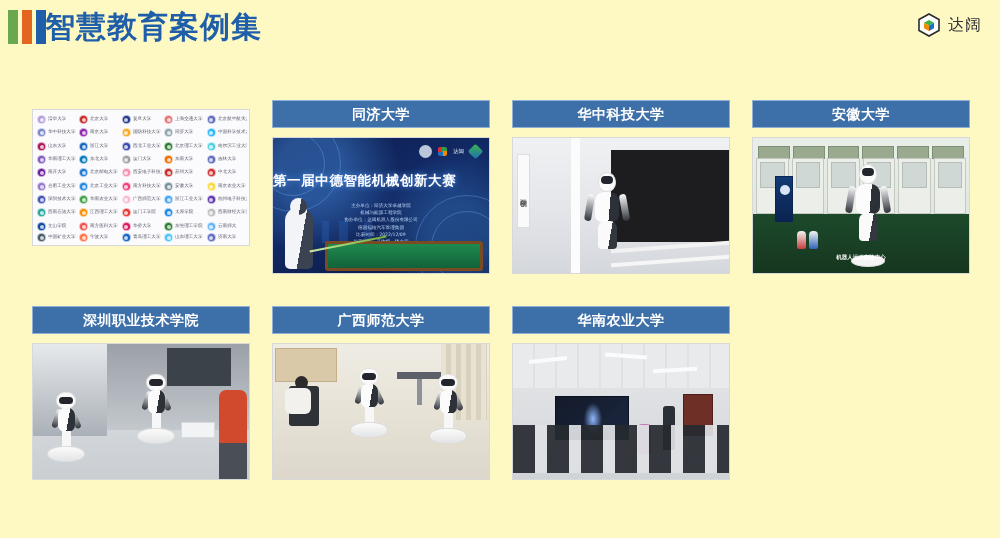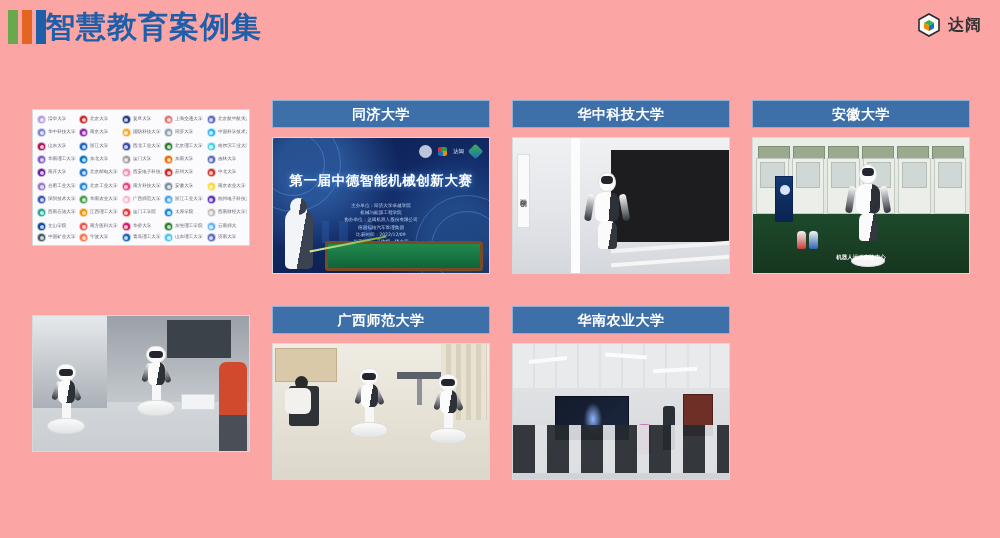--- a/index.html
+++ b/index.html
@@ -2,38 +2,38 @@
 <html><head>
 <meta charset="utf-8">
 <style>
   * { box-sizing: border-box; margin: 0; padding: 0; }
   html, body {
     width: 1000px; height: 538px;
     background: #ffffff;
     font-family: "Liberation Sans", "DejaVu Sans", sans-serif;
     overflow: hidden;
   }
-  .page { position: relative; width: 1000px; height: 538px; background:#fca5a5; }
+  .page { position: relative; width: 1000px; height: 538px; background:#fef9c3; }
 
   
   .header { position:absolute; left:0; top:0; width:1000px; height:60px; }
   .hdr-bars { position:absolute; left:8px; top:10px; display:flex; gap:4px; }
   .hdr-bars i { display:block; width:10px; height:34px; }
   .bar-green  { background:#6aa84f; }
   .bar-orange { background:#e2661f; }
   .bar-blue   { background:#1f5fa9; }
   .hdr-title {
     position:absolute; left:45px; top:6px;
     font-size:30px; font-weight:bold; color:#1f5fa9;
     letter-spacing:1px; line-height:42px;
     font-family:"DejaVu Sans","Liberation Sans",sans-serif;
   }
   .brand { position:absolute; right:18px; top:12px; display:flex; align-items:center; gap:6px; }
   .brand-mark { width:26px; height:26px; position:relative; }
-  .brand-name { font-size:16px; font-weight:bold; color:#333; letter-spacing:1px;
+  .brand-name { font-size:16px; font-weight:normal; color:#333; letter-spacing:1px;
                 font-family:"DejaVu Sans","Liberation Sans",sans-serif; }
 
   
   .grid {
     position:absolute; left:32px; top:100px;
     width:936px;
     display:grid;
     grid-template-columns: repeat(4, 218px);
     grid-column-gap: 22px;
     grid-row-gap: 32px;
@@ -80,21 +80,21 @@
   .m2{ left:-12px; top:-6px; width:64px; height:64px; }
   .m3{ right:-30px; bottom:-26px; width:104px; height:104px; }
   .m4{ right:-14px; bottom:-10px; width:72px; height:72px; }
   .poster-logos { position:absolute; right:8px; top:7px; display:flex; align-items:center; gap:6px; }
   .pl-seal { width:13px; height:13px; border-radius:50%; background:#cfd8e8; opacity:.9;}
   .pl-cube { width:9px; height:9px; border-radius:2px;
              background:conic-gradient(#2f9e44 0 25%,#f08c00 0 50%,#1971c2 0 75%,#e03131 0 100%); }
   .pl-txt { font-size:5.5px; color:#e8eefb; font-family:"DejaVu Sans",sans-serif; }
   .pl-diamond{ width:11px; height:11px; background:linear-gradient(135deg,#3bb54a,#1c6fb5);
              transform:rotate(45deg); border-radius:2px; }
-  .poster-title { position:absolute; left:0; right:0; top:34px; text-align:center;
+  .poster-title { position:absolute; left:0; right:0; top:34px; text-align:left;
       font-size:13.5px; font-weight:bold; color:#ffffff; letter-spacing:.6px;
       text-shadow:0 0 6px rgba(90,160,255,.8);
       font-family:"DejaVu Sans","Liberation Sans",sans-serif; }
   .poster-lines { position:absolute; left:0; right:0; top:64px; text-align:center; }
   .poster-lines div { font-size:4.6px; line-height:7.2px; color:#bcd4f5; white-space:nowrap;
       font-family:"DejaVu Sans",sans-serif; }
   .poster-robot { position:absolute; left:12px; bottom:4px; width:28px; height:62px;
       background:linear-gradient(100deg,#f2f4f8 58%,#3b4252 58%); border-radius:14px 14px 5px 5px; }
   .poster-robot::before{ content:""; position:absolute; left:5px; top:-9px; width:17px; height:17px;
       border-radius:50%; background:linear-gradient(100deg,#f2f4f8 58%,#39404d 58%); }
@@ -573,20 +573,21 @@
               <i class="torso"></i>
               <i class="legs"></i>
               <i class="base"></i>
           </span>
           <span class="cap">机器人运动实验中心</span>
         </div>
       </div>
     </div>
 
     <div class="card">
+      <div class="card-title">深圳职业技术学院</div>
       <div class="card-media">
         <div class="photo p-serv">
           <span class="wallL"></span>
           <span class="wallR"></span>
           <span class="win"></span>
           <span class="box"></span>
           <span class="person"></span>
           <span class="svc" style="left:8px; top:48px; width:50px; height:82px;">
             <i class="h"></i>
               <i class="a2"></i>

